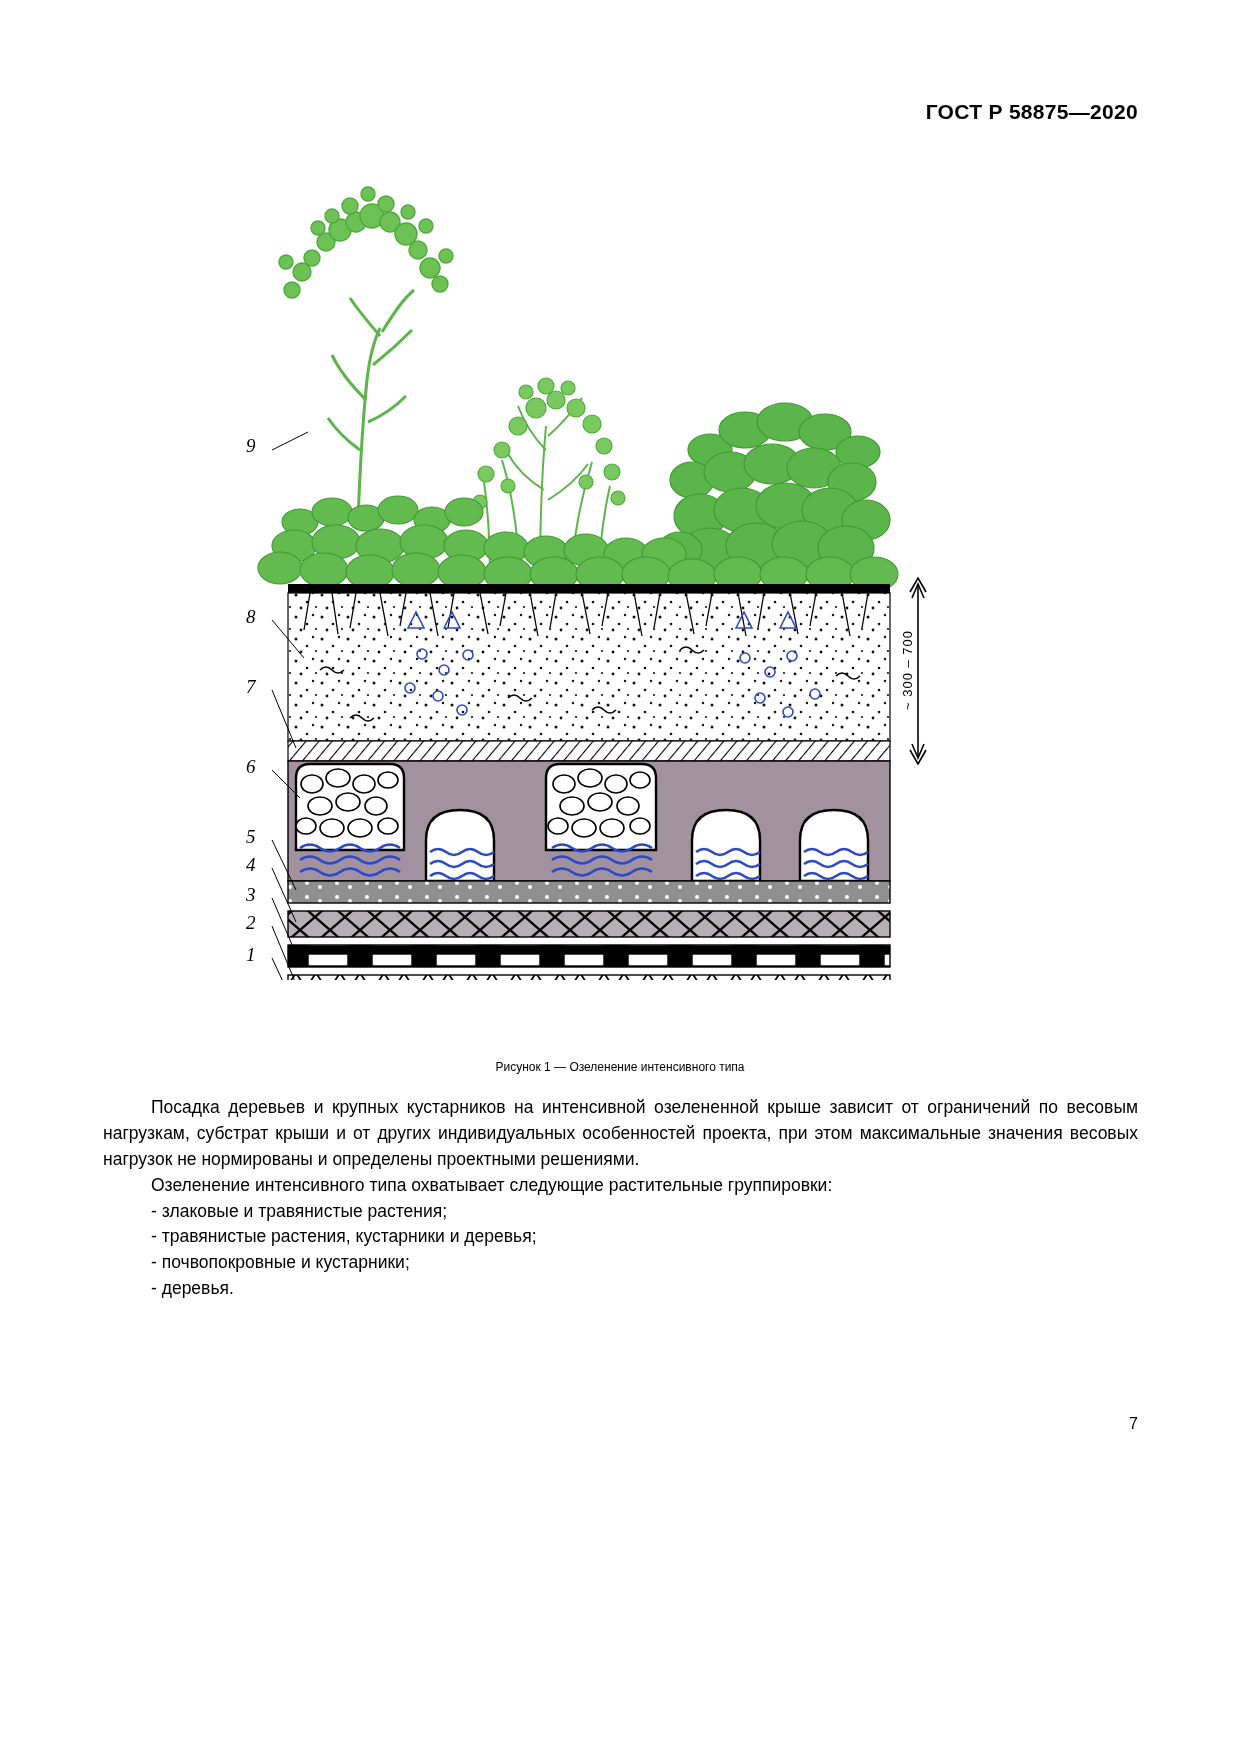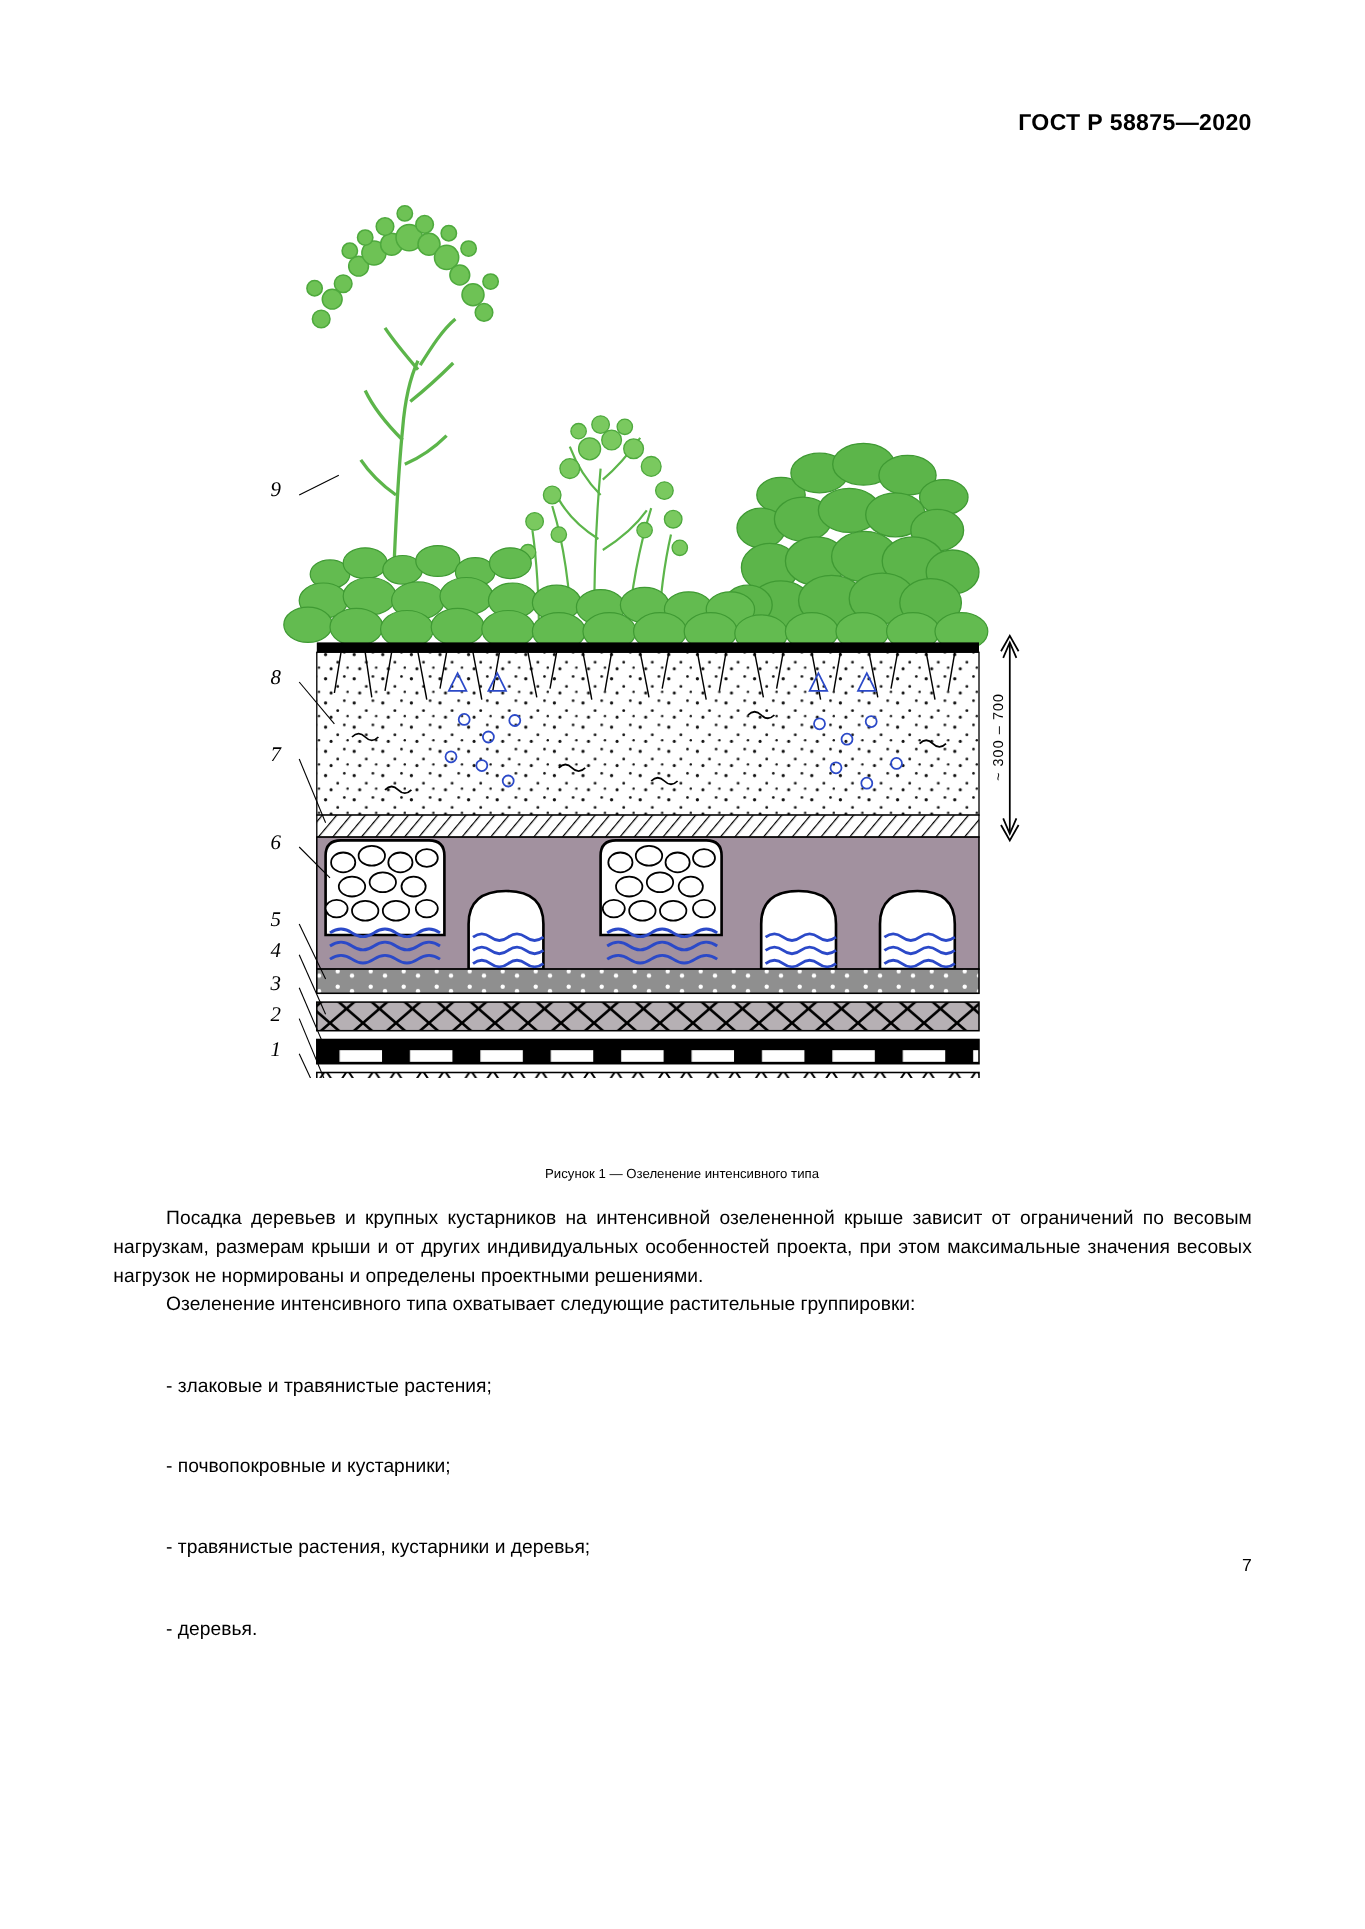--- a/index.html
+++ b/index.html
@@ -92,21 +92,20 @@
     text-indent: 48px;
   }
   .body-text ul {
     margin: 0;
     padding: 0;
     list-style: none;
   }
   .body-text li {
     padding-left: 48px;
     text-indent: 0;
-    margin-top: 48px;
   }
   .page-number {
     position: absolute;
     right: 103px;
     top: 1415px;
     font-size: 16px;
   }
 </style>
 </head>
 <body>
@@ -436,25 +435,25 @@
 
     <div class="dim-label" style="left:660px; top:560px;">~ 300 – 700</div>
   </div>
 
   <div class="legend">
   </div>
 
   <div class="fig-title">Рисунок 1 — Озеленение интенсивного типа</div>
 
   <div class="body-text">
-    <p>Посадка деревьев и крупных кустарников на интенсивной озелененной крыше зависит от ограничений по весовым нагрузкам, размерам крыши и от других индивидуальных особенностей проекта, при этом максимальные значения весовых нагрузок не нормированы и определены проектными решениями.</p>
+    <p>Посадка деревьев и крупных кустарников на интенсивной озелененной крыше зависит от ограничений по весовым нагрузкам, субстрат крыши и от других индивидуальных особенностей проекта, при этом максимальные значения весовых нагрузок не нормированы и определены проектными решениями.</p>
     <p>Озеленение интенсивного типа охватывает следующие растительные группировки:</p>
     <ul>
       <li>- злаковые и травянистые растения;</li>
+      <li>- травянистые растения, кустарники и деревья;</li>
       <li>- почвопокровные и кустарники;</li>
-      <li>- травянистые растения, кустарники и деревья;</li>
       <li>- деревья.</li>
     </ul>
   </div>
 
   <div class="page-number">7</div>
 
 </div>
 
 </body></html>

